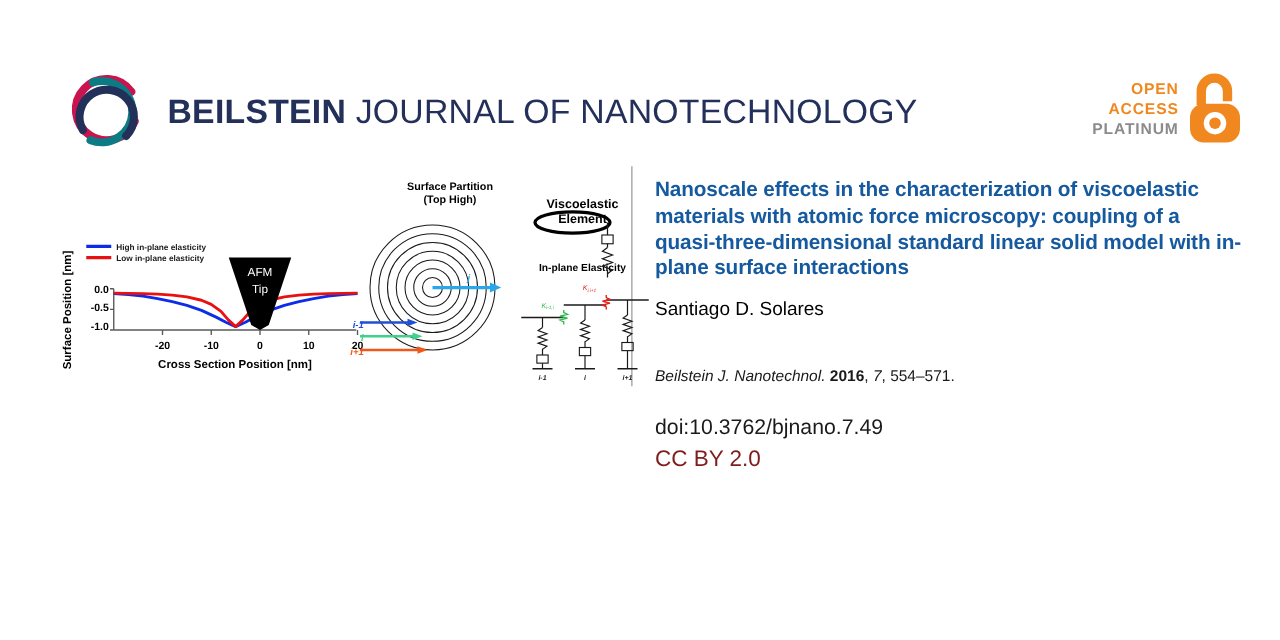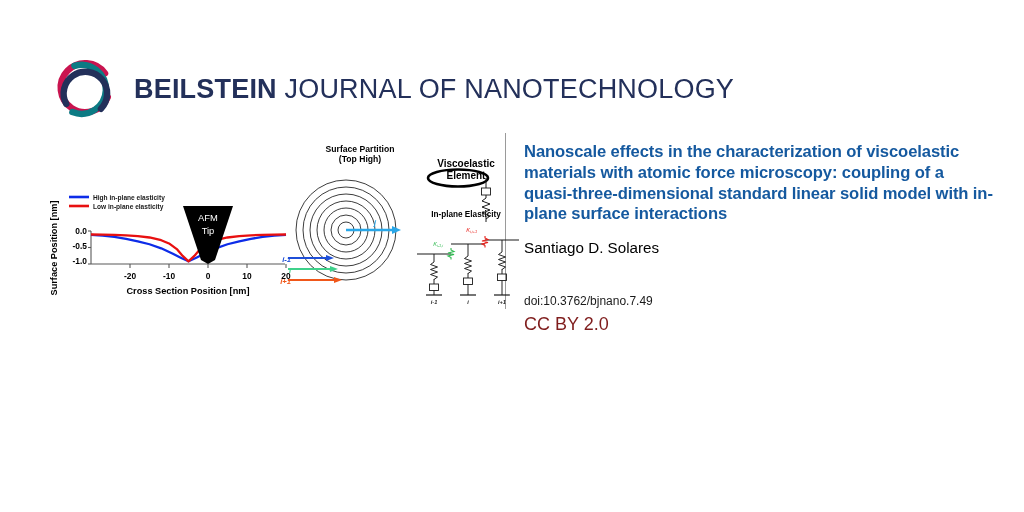--- a/index.html
+++ b/index.html
@@ -51,21 +51,21 @@
 
   
   .article { position: absolute; left: 524px; top: 142px; width: 470px; }
   .article-title { color: #15599f; font-weight: bold; font-size: 16.6px;
                    line-height: 1.255; margin: 0 0 14px 0; letter-spacing: -0.1px; }
   .article-authors { color: #000000; font-size: 15.2px; margin: 0 0 36px 0; line-height: 1.2; }
   .article-citation { color: #1a1a1a; font-size: 12.4px; margin: 0 0 20px 0; line-height: 1.3; }
   .article-citation .cit-journal { font-style: italic; }
   .article-citation .cit-year { font-weight: bold; }
   .article-citation .cit-vol { font-style: italic; }
-  .article-doi { color: #1a1a1a; font-size: 12px; line-height: 1.45; margin: 0; }
+  .article-doi { color: #1a1a1a; font-size: 17px; line-height: 1.45; margin: 0; }
   .article-license { color: #7f1d1d; font-size: 18px; line-height: 1.45; margin: 0; }
 </style>
 </head>
 <body>
 
 <div class="page">
 
   <div class="header">
 
     <div class="logo-block">
@@ -75,20 +75,36 @@
 
         <path d="M 33 16 A 36 36 0 1 1 30 84" fill="none" stroke="#0c7b84" stroke-width="9.5" stroke-linecap="round"></path>
 
         <path d="M 21 72 A 32 32 0 1 1 72 79" fill="none" stroke="#23305a" stroke-width="9.5" stroke-linecap="round"></path>
       </svg>
       <div class="logo-word">
         <span class="w-bold">BEILSTEIN</span><span class="w-light"> JOURNAL OF NANOTECHNOLOGY</span>
       </div>
     </div>
 
+    <div class="oa-badge">
+      <div class="oa-words">
+        <div class="oa-l1">OPEN</div>
+        <div class="oa-l2">ACCESS</div>
+        <div class="oa-l3">PLATINUM</div>
+      </div>
+      <svg class="oa-lock" viewBox="0 0 44 58">
+
+        <path d="M 11 26 L 11 15 A 10.5 10.5 0 0 1 32 15 L 32 23" fill="none" stroke="#f0881f" stroke-width="7.5" stroke-linecap="butt"></path>
+
+        <rect x="2" y="25" width="40" height="31" rx="11" fill="#f0881f"></rect>
+
+        <circle cx="22" cy="40.5" r="9" fill="#ffffff"></circle>
+        <circle cx="22" cy="40.5" r="4.6" fill="#f0881f"></circle>
+      </svg>
+    </div>
   </div>
 
   <div class="divider"></div>
 
   <div class="abstract-fig">
 
     <div class="fig-title" id="t-partition">
       <div>Surface Partition</div>
       <div>(Top High)</div>
     </div>
@@ -231,17 +247,20 @@
         <text x="31" y="148" font-size="5.6" font-style="italic" font-weight="bold" fill="#1a1a1a" text-anchor="middle">i-1</text>
         <text x="65" y="148" font-size="5.6" font-style="italic" font-weight="bold" fill="#1a1a1a" text-anchor="middle">i</text>
         <text x="99" y="148" font-size="5.6" font-style="italic" font-weight="bold" fill="#1a1a1a" text-anchor="middle">i+1</text>
       </g>
     </svg>
   </div>
 
   <div class="article">
     <h1 class="article-title">Nanoscale effects in the characterization of viscoelastic materials with atomic force microscopy: coupling of a quasi-three-dimensional standard linear solid model with in-plane surface interactions</h1>
     <div class="article-authors">Santiago D. Solares</div>
+    <div class="article-citation">
+      <span class="cit-journal">Beilstein J. Nanotechnol.</span><span> </span><span class="cit-year">2016</span><span>, </span><span class="cit-vol">7</span><span>, </span><span>554–571.</span>
+    </div>
     <div class="article-doi">doi:10.3762/bjnano.7.49</div>
     <div class="article-license">CC BY 2.0</div>
   </div>
 
 </div>
 
 </body></html>

